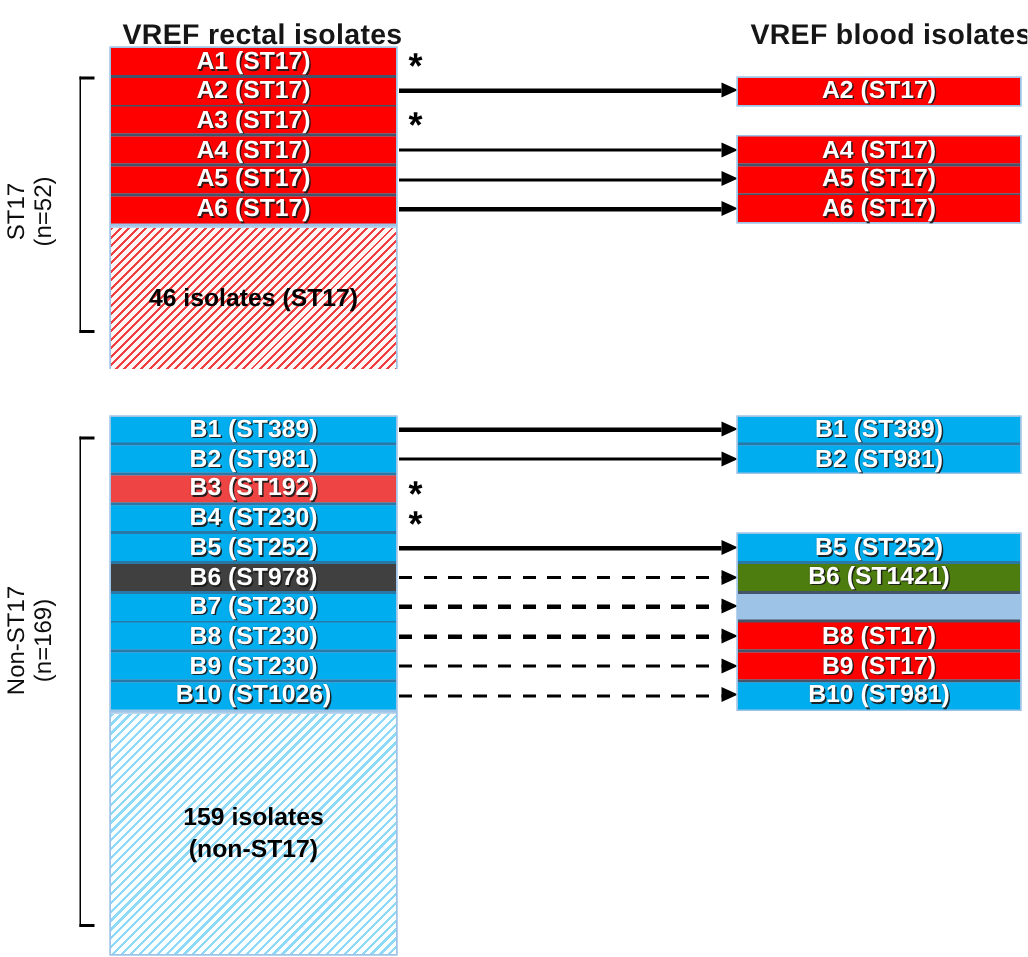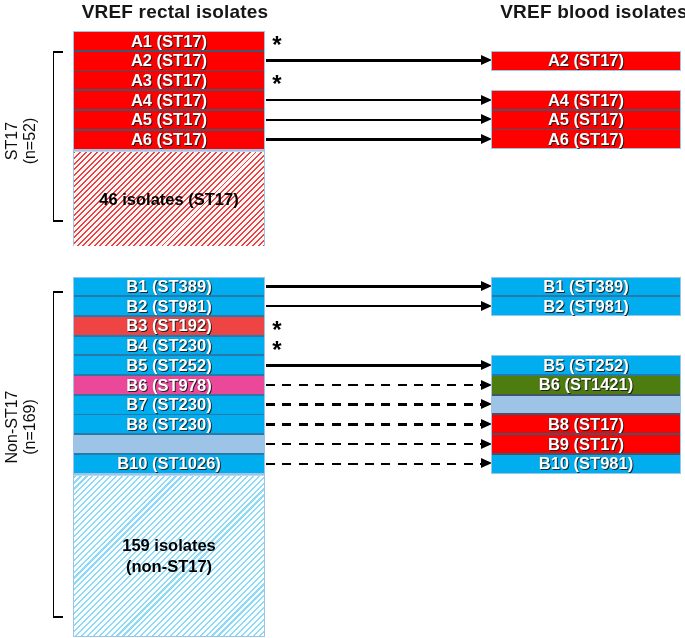--- a/index.html
+++ b/index.html
@@ -3,21 +3,21 @@
 <meta charset="utf-8">
 <style>
   * { margin:0; padding:0; box-sizing:border-box; }
   html,body { background:#ffffff; }
   #stage {
     position:relative; width:685px; height:638px; background:#ffffff;
     font-family:"Liberation Sans", sans-serif; overflow:hidden;
   }
   .title {
     position:absolute; text-align:center; font-weight:bold; font-size:19px;
-    color:#161616; letter-spacing:.2px; white-space:nowrap;
+    color:#161616; letter-spacing:.2px; white-space:nowrap;margin-top:12px;
   }
   .col {
     position:absolute; border:1px solid #9DC3E6; background:#9DC3E6;
   }
   .row {
     position:absolute; left:0; width:100%; height:18px;
     display:flex; align-items:center; justify-content:center;
     font-weight:bold; font-size:16.5px; color:#ffffff; white-space:nowrap;
     text-shadow:1px 1.3px 0 rgba(25,25,25,.92), 0 0 1px rgba(0,0,0,.35);
   }
@@ -100,26 +100,27 @@
       <div class="row" style="top:0.0px;background:#00AEEF;">B1 (ST389)</div>
       <div class="sep" style="top:17.8px;background:#2878A8;"></div>
       <div class="row" style="top:19.7px;background:#00AEEF;">B2 (ST981)</div>
       <div class="sep" style="top:37.5px;background:#2878A8;"></div>
       <div class="row" style="top:39.4px;background:#ef4444;">B3 (ST192)</div>
       <div class="sep" style="top:57.2px;background:#2878A8;"></div>
       <div class="row" style="top:59.1px;background:#00AEEF;">B4 (ST230)</div>
       <div class="sep" style="top:76.9px;background:#2878A8;"></div>
       <div class="row" style="top:78.8px;background:#00AEEF;">B5 (ST252)</div>
       <div class="sep" style="top:96.6px;background:#2878A8;"></div>
-      <div class="row" style="top:98.5px;background:#ec4899;">B6 (ST978)</div>
+      <div class="row" style="top:98.5px;background:#404040;">B6 (ST978)</div>
       <div class="sep" style="top:116.3px;background:#2878A8;"></div>
       <div class="row" style="top:118.2px;background:#00AEEF;">B7 (ST230)</div>
       <div class="sep" style="top:136.0px;background:#2878A8;"></div>
       <div class="row" style="top:137.9px;background:#00AEEF;">B8 (ST230)</div>
       <div class="sep" style="top:155.7px;background:#2878A8;"></div>
+      <div class="row" style="top:157.6px;background:#00AEEF;">B9 (ST230)</div>
       <div class="sep" style="top:175.4px;background:#2878A8;"></div>
       <div class="row" style="top:177.3px;background:#00AEEF;">B10 (ST1026)</div>
       <div class="pool" style="top:197.0px;height:161.5px;background:repeating-linear-gradient(135deg,#8ED8F8 0px,#8ED8F8 1.5px,#FBFEFF 1.5px,#FBFEFF 4.2px);">
         <div class="pool-line">159 isolates</div>
         <div class="pool-line">(non-ST17)</div>
       </div>
     </div>
     <div class="aline" style="left:266px;top:285.2px;width:215px;background:#000000;"></div>
     <div class="ahead" style="left:481px;top:281.0px;border-left-color:#000000;"></div>
     <div class="aline" style="left:266px;top:304.9px;width:215px;background:#000000;"></div>

